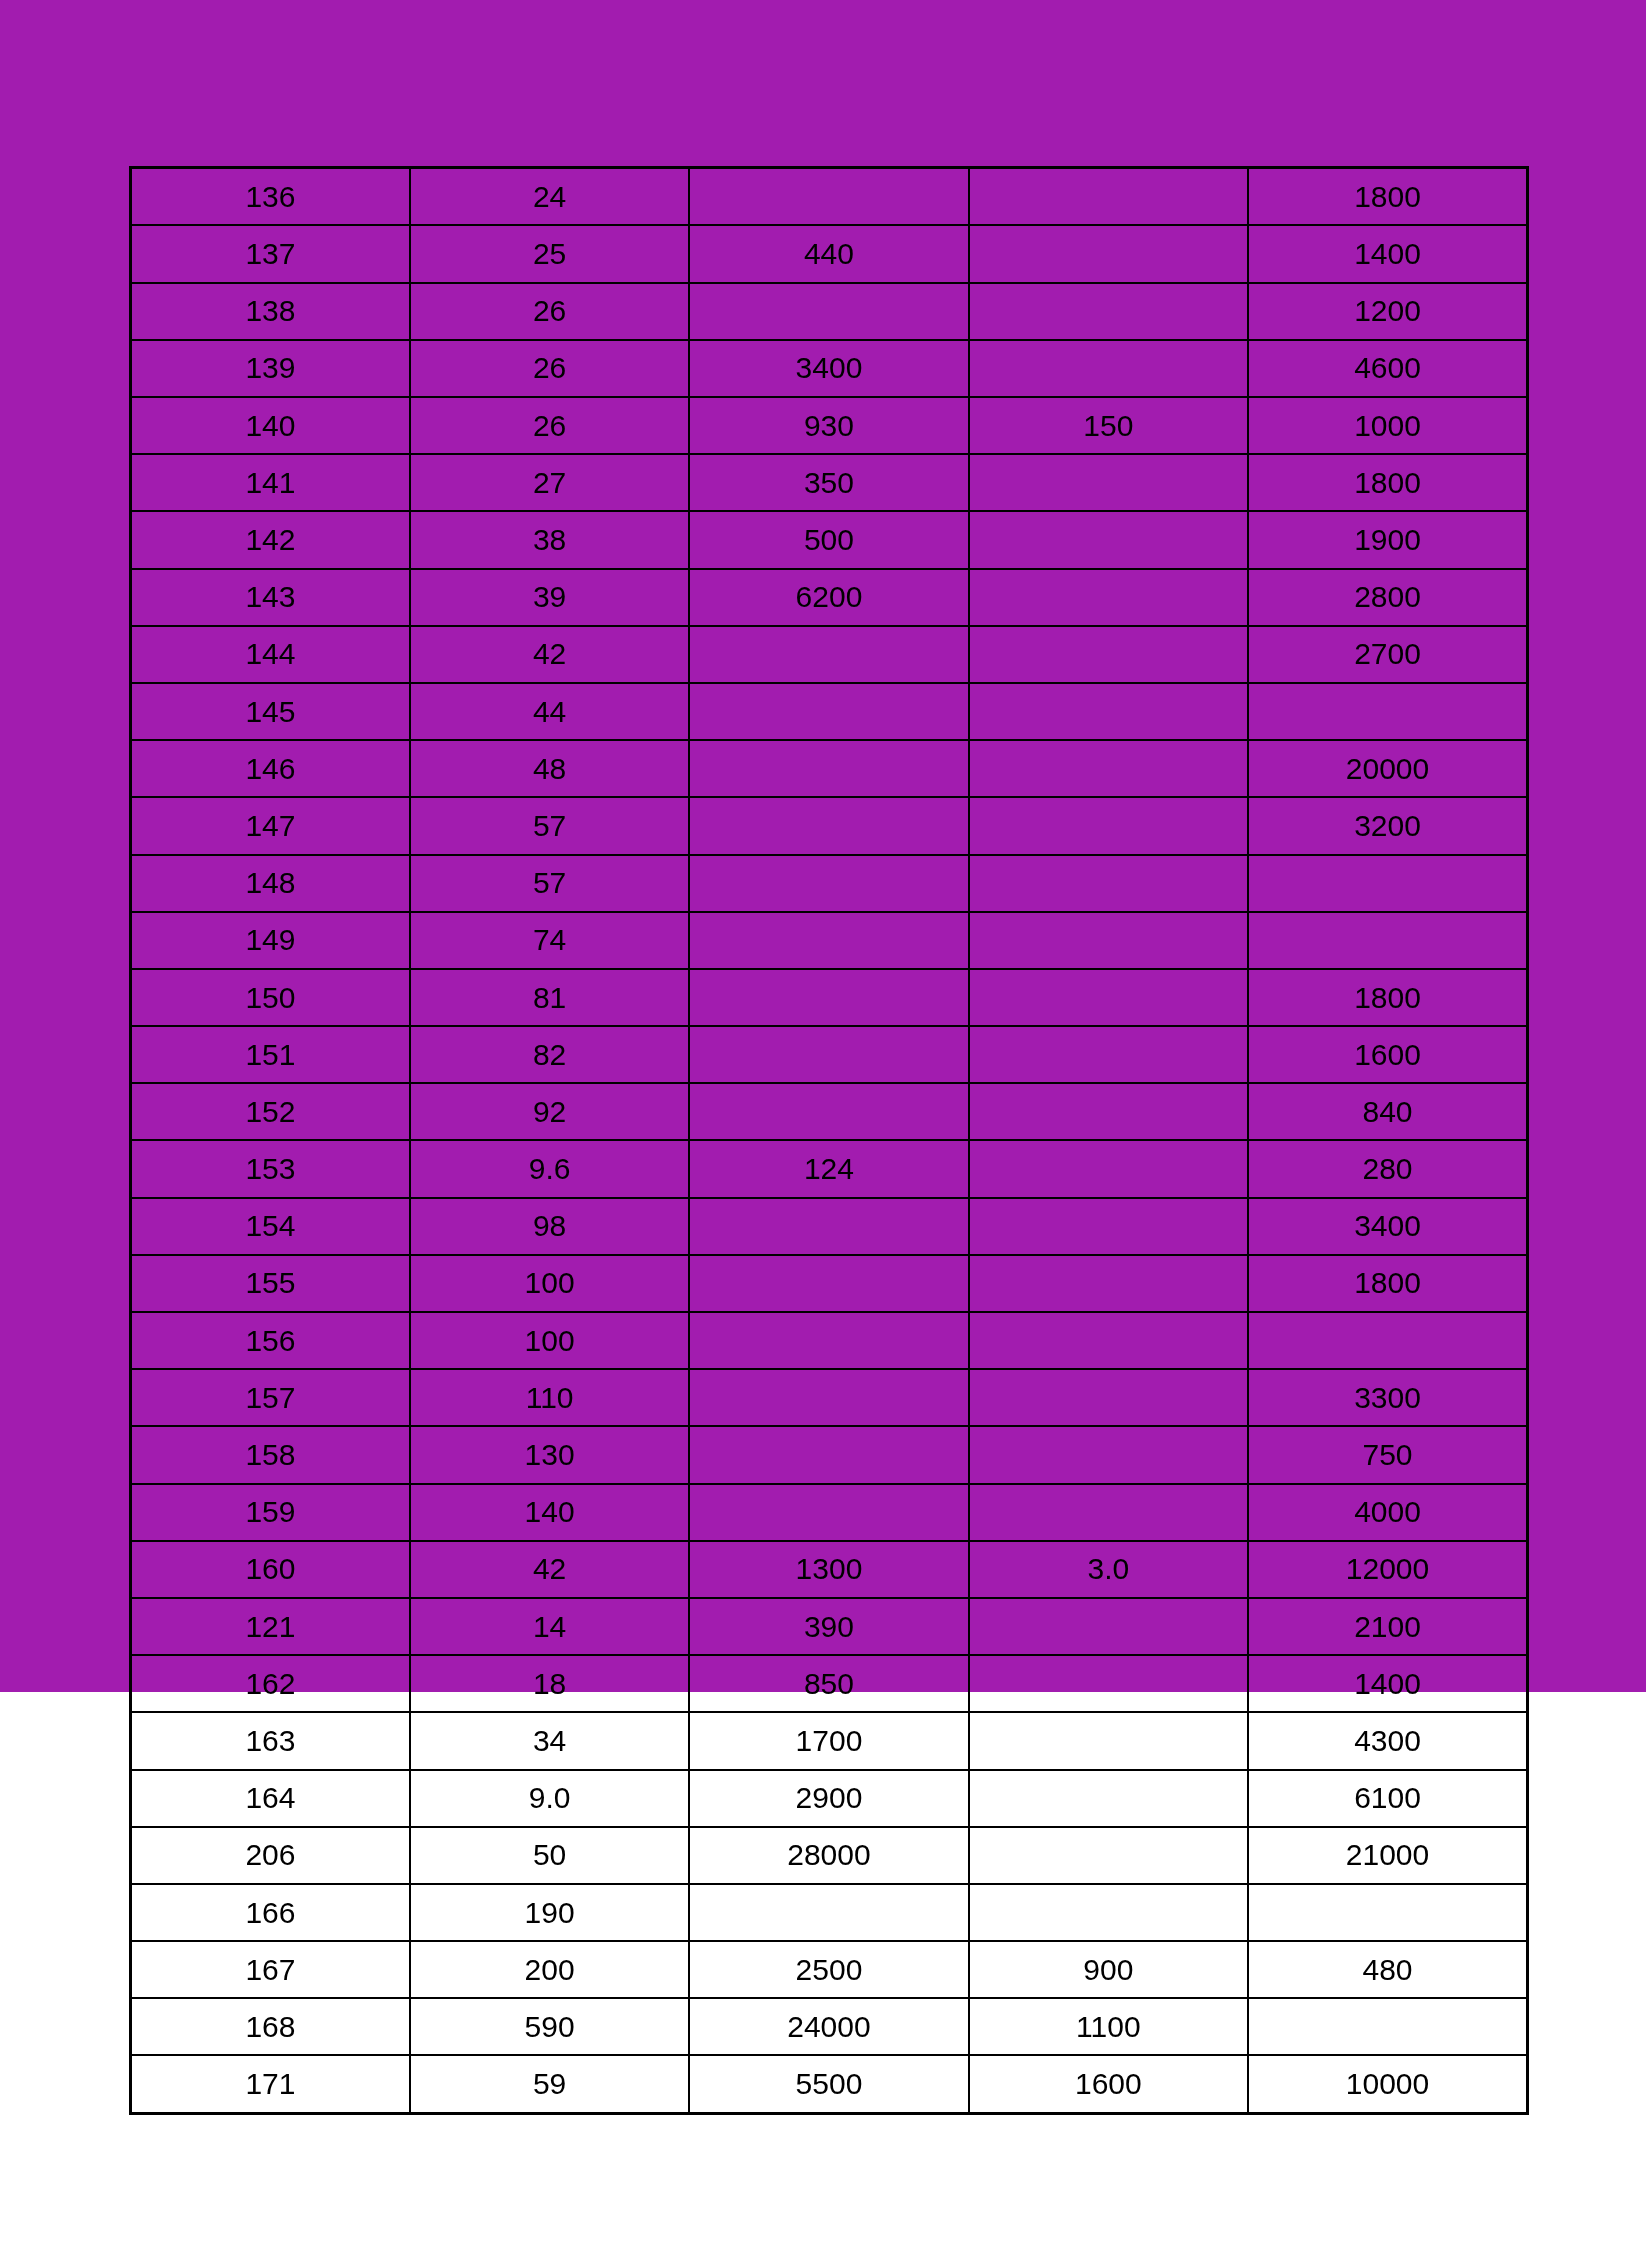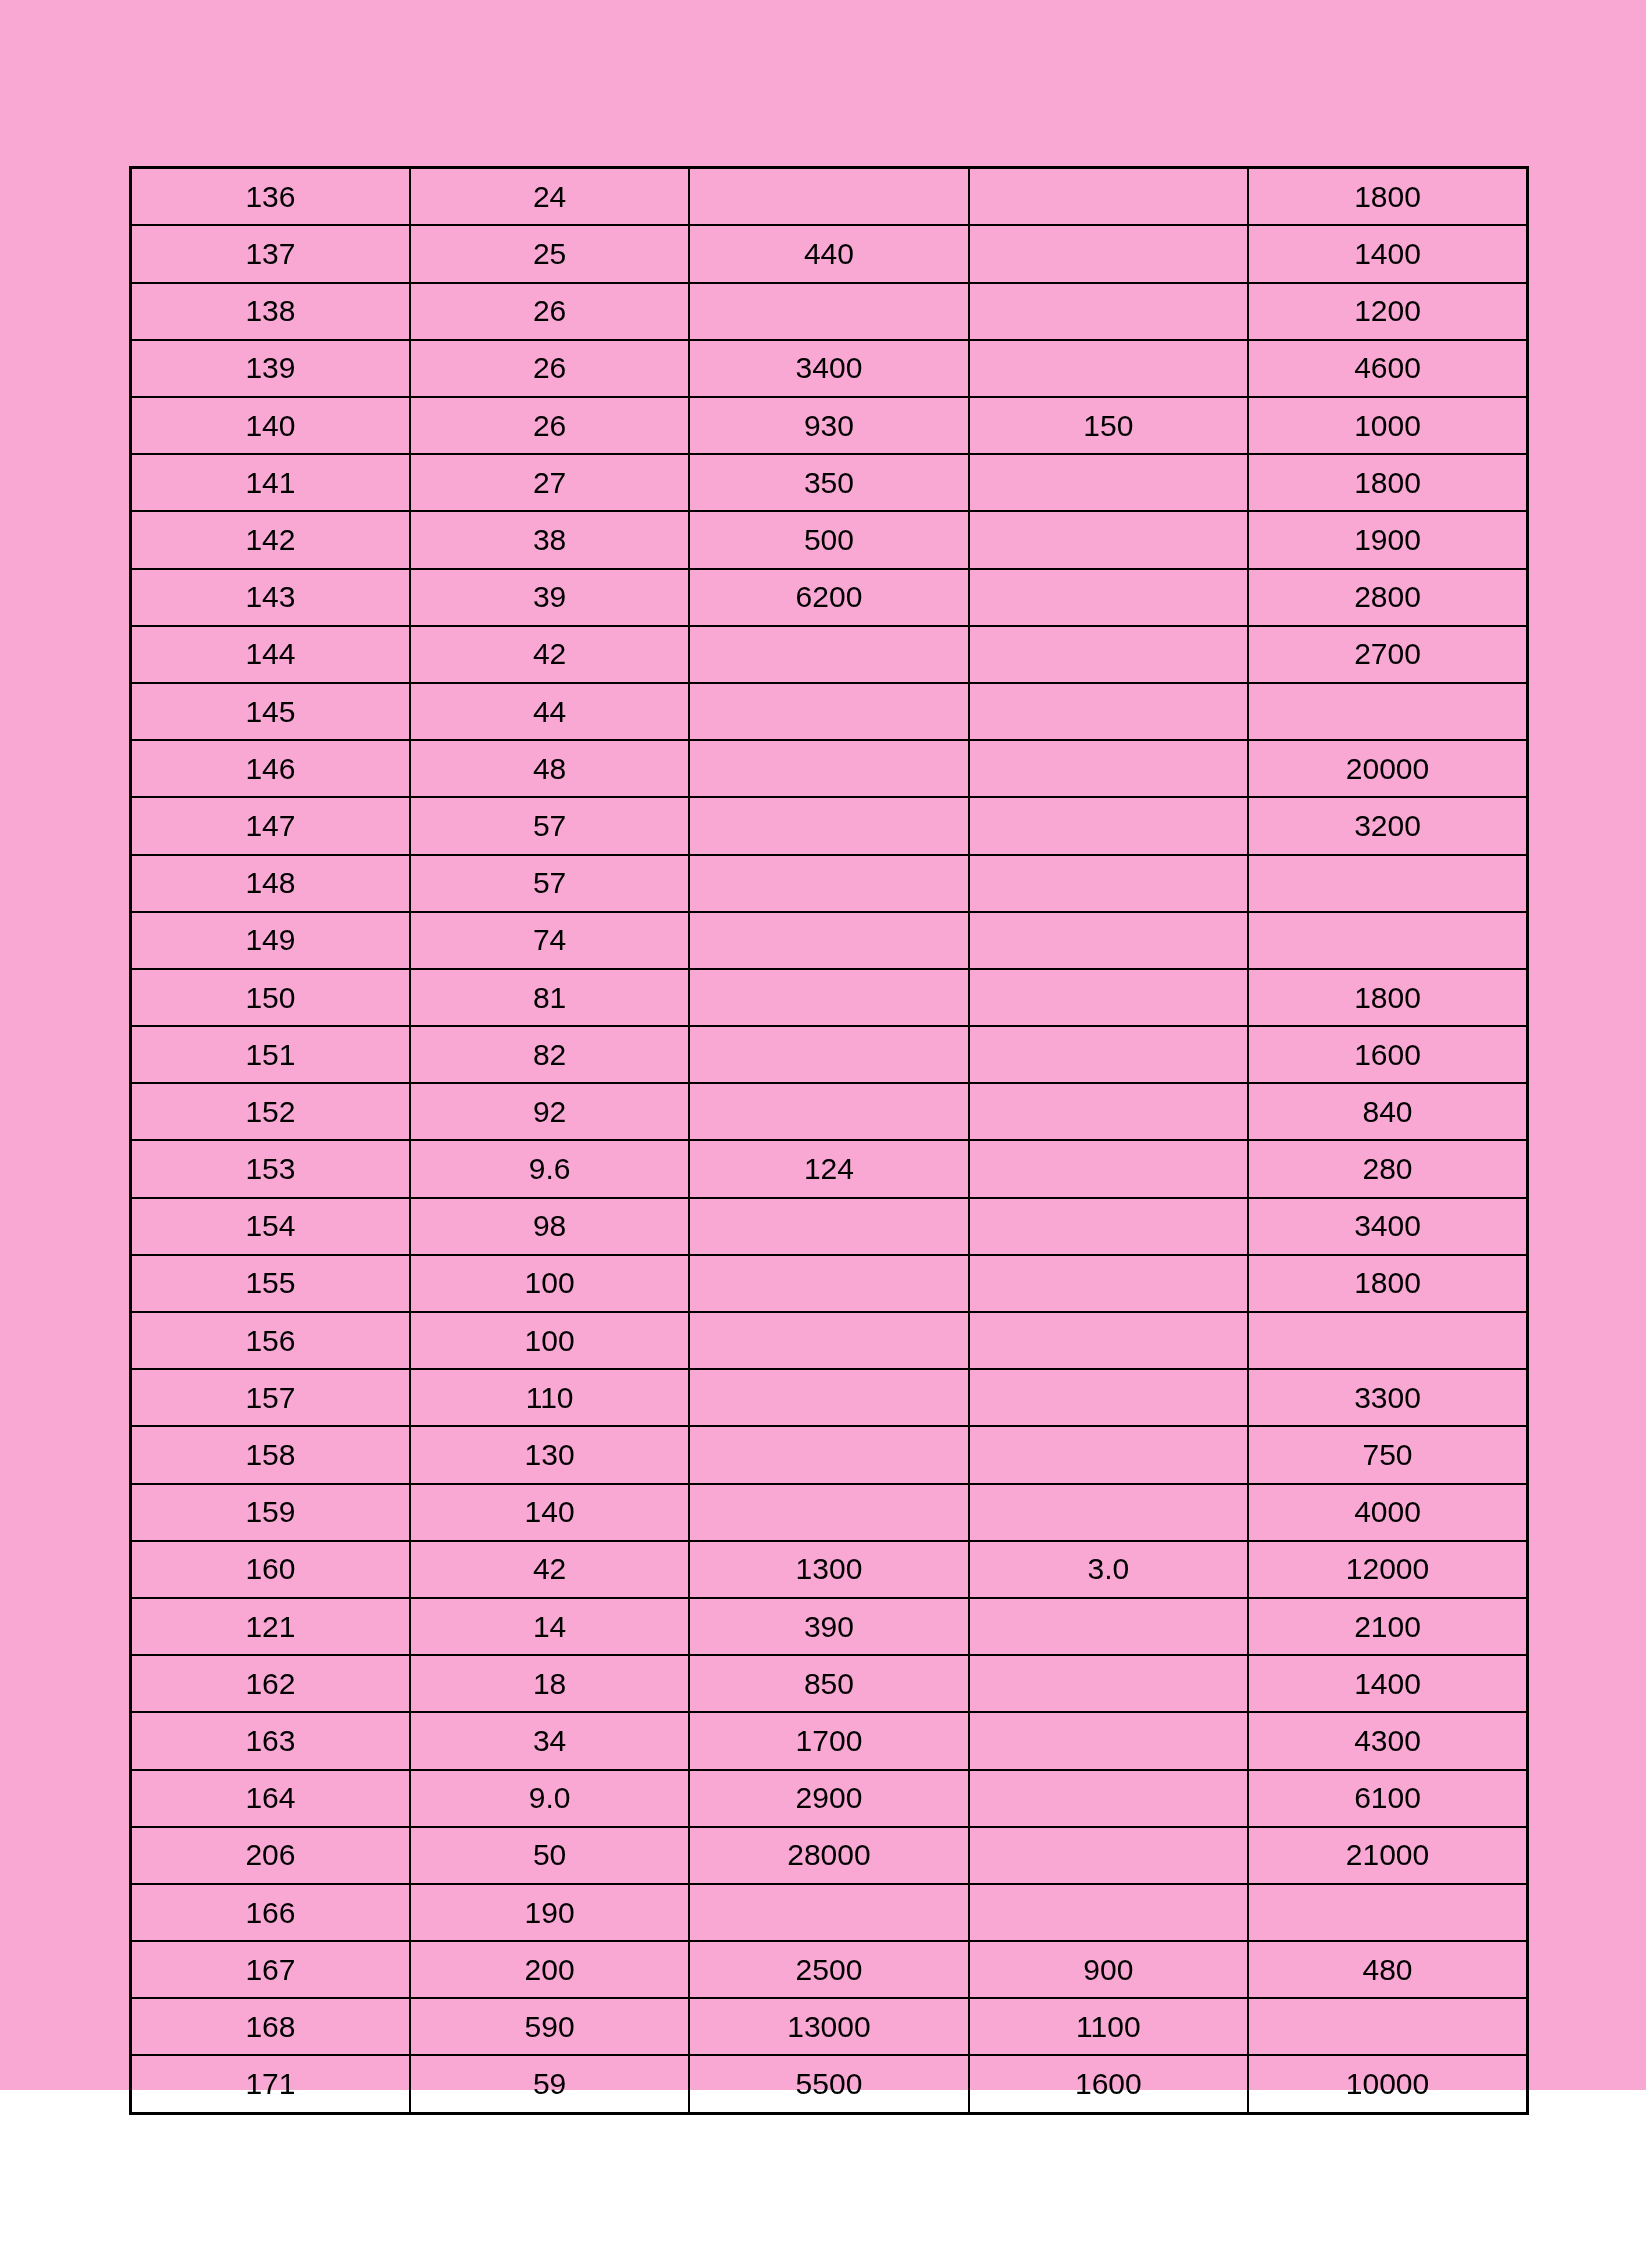--- a/index.html
+++ b/index.html
@@ -11,22 +11,22 @@
     width: 1646px;
     height: 2250px;
     position: relative;
     font-family: "Liberation Sans", sans-serif;
     color: #000000;
   }
   .page {
     position: absolute;
     left: 0; top: 0;
     width: 1646px;
-    height: 2090px;
-    background: #f9a8d4;
+    height: 1692px;
+    background: #a21caf;
   }
   table.data-grid {
     position: absolute;
     left: 129px;
     top: 166px;
     width: 1400px;
     height: 1949px;
     border-collapse: collapse;
     table-layout: fixed;
     border: 3px solid #000000;
@@ -269,21 +269,21 @@
         <tr>
           <td>167</td>
           <td>200</td>
           <td>2500</td>
           <td>900</td>
           <td>480</td>
         </tr>
         <tr>
           <td>168</td>
           <td>590</td>
-          <td>13000</td>
+          <td>24000</td>
           <td>1100</td>
           <td></td>
         </tr>
         <tr>
           <td>171</td>
           <td>59</td>
           <td>5500</td>
           <td>1600</td>
           <td>10000</td>
         </tr>

